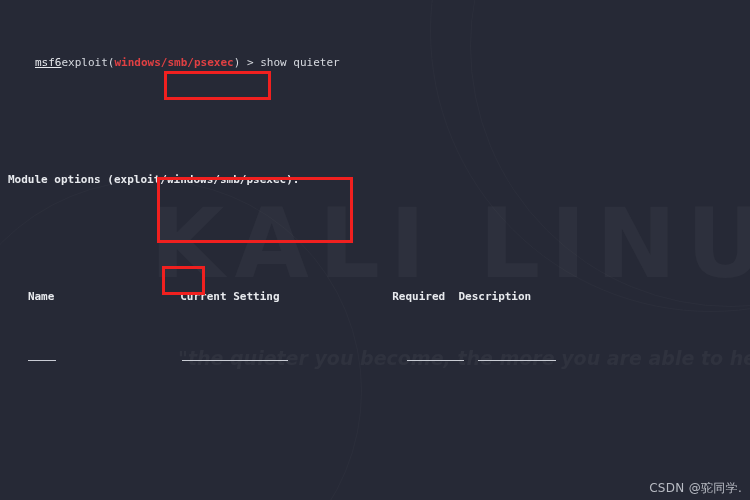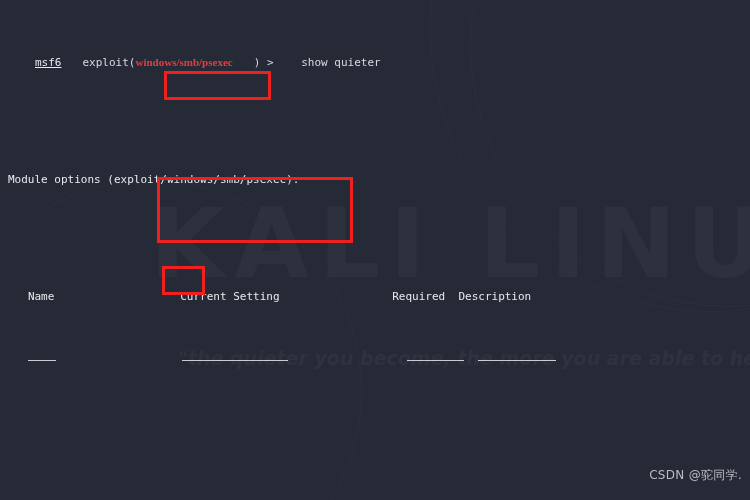--- a/index.html
+++ b/index.html
@@ -66,23 +66,23 @@
     position: relative;
     z-index: 2;
     padding: 4px 0 0 0;
     white-space: pre;
   }
   .line { height: 13px; }
   .blank { height: 13px; }
   .pad-l { padding-left: 8px; }
 
   .prompt-name { color: #e8eaee; text-decoration: underline; padding-left: 27px; }
-  .mod-red { color: #e04043; font-weight: 600; font-family: Liberation Serif, serif; }
-  .plain { color: #d7dae0; margin-left: 21px; }
-  .hdr { color: #e8eaee; }
+  .mod-red { color: #e04043; font-weight: 600; }
+  .plain { color: #d7dae0; }
+  .hdr { color: #e8eaee; font-weight: bold; }
 
   .ul-bar {
     display: inline-block;
     height: 1px;
     background: #c9ccd4;
     vertical-align: middle;
     position: relative;
     top: -2px;
   }
 
@@ -95,21 +95,21 @@
     box-sizing: border-box;
   }
   #box-rhosts  { left: 164px; top: 71px;  width: 107px; height: 29px; }
   #box-smb     { left: 157px; top: 177px; width: 196px; height: 66px; }
   #box-user    { left: 162px; top: 266px; width: 43px;  height: 29px; }
 
   
   #csdn {
     position: absolute;
     right: 8px;
-    bottom: 18px;
+    bottom: 5px;
     z-index: 6;
     font-family: "DejaVu Sans", "Liberation Sans", sans-serif;
     font-size: 12px;
     color: #b9bcc4;
     letter-spacing: 0.3px;
   }
 </style>
 </head>
 <body>
 

